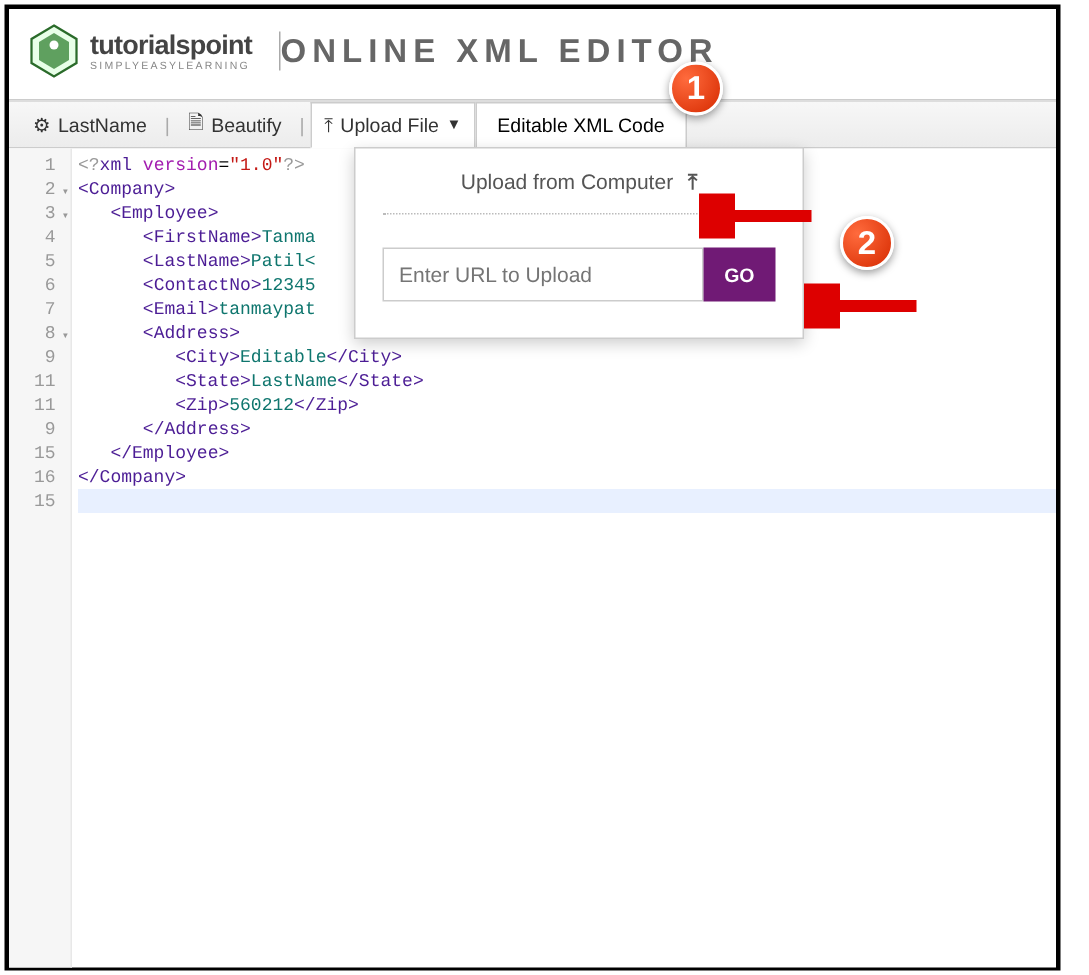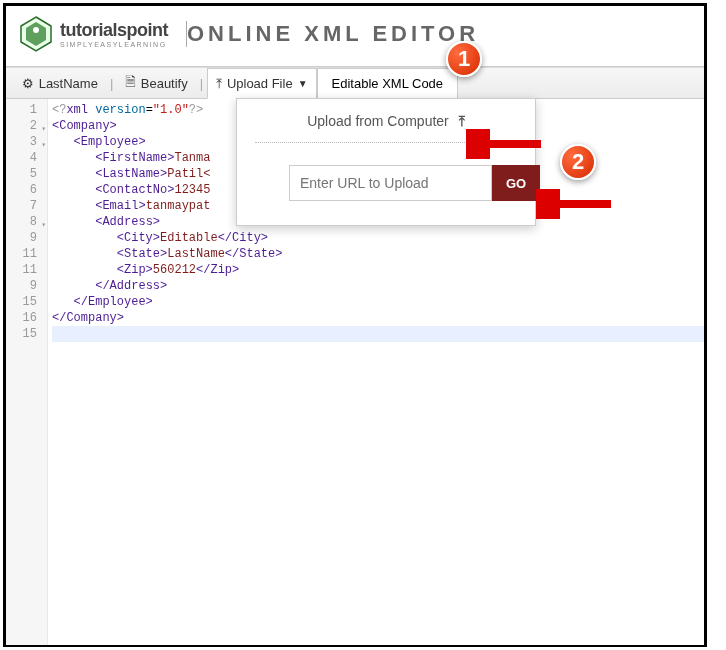--- a/index.html
+++ b/index.html
@@ -27,31 +27,31 @@
     
     .editor { display: flex; background: #fff; height: calc(100% - 92px); position: relative; }
     .gutter { width: 42px; background: #f6f6f6; border-right: 1px solid #e8e8e8; text-align: right; padding-top: 3px; font-family: 'Courier New', monospace; font-size: 12px; color: #999; }
     .gutter div { padding-right: 10px; line-height: 16px; position: relative; }
     .fold { position: absolute; right: 1px; top: 3px; font-size: 8px; color: #999; }
     .code { flex: 1; font-family: 'Courier New', monospace; font-size: 12px; padding-top: 3px; padding-left: 4px; line-height: 16px; white-space: pre; }
     .code .line { height: 16px; }
     .code .active-line { background: #e8f0ff; width: 100%; display: block; }
     
     .tag { color: #4c1d95; }
-    .attr { color: #0369a1; font-family: Liberation Mono, monospace; }
+    .attr { color: #a21caf; font-family: Liberation Mono, monospace; }
     .val { color: #c41a16; }
-    .text { color: #7f1d1d; }
+    .text { color: #0f766e; }
     .decl { color: #999; }
     
     .dropdown { position: absolute; top: 92px; left: 230px; width: 300px; background: #fff; border: 1px solid #ccc; box-shadow: 0 3px 10px rgba(0,0,0,0.2); padding: 14px 18px 24px 18px; z-index: 10; }
     .upload-computer { text-align: center; color: #555; font-size: 14px; padding-bottom: 12px; border-bottom: 1px dotted #bbb; cursor: pointer; }
     .upload-computer .up-icon { margin-left: 6px; font-weight: bold; }
-    .url-row { display: flex; margin-top: 22px; margin-left: 34px; }
+    .url-row { display: flex; margin-top: 22px; }
     .url-input { flex: 1; border: 1px solid #ccc; padding: 9px 10px; font-size: 14px; color: #999; }
-    .go-btn { background: #7f1d1d; color: #fff; border: none; padding: 9px 14px; font-size: 13px; font-weight: bold; cursor: pointer; }
+    .go-btn { background: #701a75; color: #fff; border: none; padding: 9px 14px; font-size: 13px; font-weight: bold; cursor: pointer; }
     
     .badge { position: absolute; width: 36px; height: 36px; border-radius: 50%; background: radial-gradient(circle at 30% 30%, #ff6b3d, #d62a00); border: 2px solid #fff; box-shadow: 0 2px 6px rgba(0,0,0,0.4); display: flex; align-items: center; justify-content: center; color: #fff; font-size: 22px; font-weight: bold; z-index: 20; }
     .badge-1 { top: 35px; left: 440px; }
     .badge-2 { top: 138px; left: 554px; }
     
     .arrow { position: absolute; z-index: 15; }
     .arrow svg { display: block; }
   </style>
 </head>
 <body>

